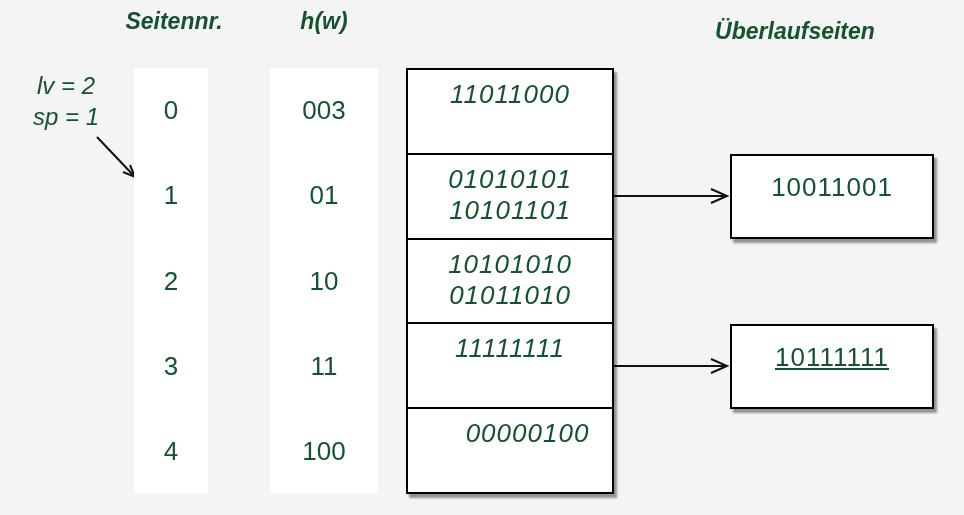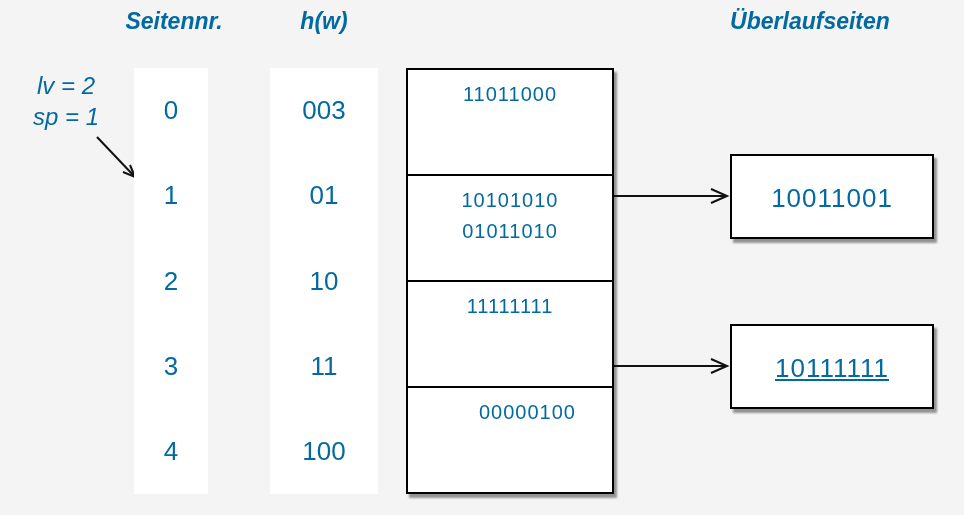--- a/index.html
+++ b/index.html
@@ -1,32 +1,32 @@
 <!DOCTYPE html>
 <html><head>
 <meta charset="utf-8">
 <style>
   html,body{margin:0;padding:0;}
   .stage{
     position:relative;
     width:964px;height:515px;
     background:#f4f4f4;
     font-family:"Liberation Sans", sans-serif;
-    color:#0369a1;
+    color:#14532d;
     overflow:hidden;
   }
   .hdr{
     position:absolute;top:6px;height:30px;
     font-size:23px;font-style:italic;font-weight:600;
     text-align:center;line-height:30px;white-space:nowrap;
   }
   .hdr-seitennr{left:104px;width:140px;}
   .hdr-hw{left:254px;width:140px;}
   .hdr-seiten{left:439px;width:140px;}
-  .hdr-ueberlauf{left:710px;width:200px;}
+  .hdr-ueberlauf{left:695px;width:200px;margin-top:10px;}
 
   .anno{
     position:absolute;left:23px;top:70px;width:86px;
     font-size:24px;font-style:italic;line-height:31px;text-align:center;
     white-space:nowrap;
   }
   .anno span{display:block;}
 
   .strip{
     position:absolute;top:68px;height:426px;background:#ffffff;
@@ -43,27 +43,27 @@
     position:absolute;left:406px;top:68px;width:208px;height:426px;
     background:#ffffff;border:2.5px solid #000;box-sizing:border-box;
     box-shadow:3px 4px 2px rgba(0,0,0,0.4);
     display:flex;flex-direction:column;
   }
   .cell{
     flex:1;border-bottom:2.5px solid #000;
     text-align:center;padding-top:9px;box-sizing:border-box;
   }
   .cell:last-child{border-bottom:none;margin-left:35px;}
-  .bline{display:block;font-size:20px;line-height:31px;letter-spacing:1px;}
+  .bline{display:block;font-size:26px;line-height:31px;letter-spacing:1px;font-style:italic;}
 
   .obox{
     position:absolute;left:730px;width:204px;height:85px;
     background:#ffffff;border:2.5px solid #000;box-sizing:border-box;
     box-shadow:3px 4px 2px rgba(0,0,0,0.4);
-    text-align:center;padding-top:27px;
+    text-align:center;padding-top:16px;
     font-size:26px;line-height:31px;letter-spacing:1px;
   }
   .obox-1{top:154px;}
   .obox-2{top:324px;text-decoration:underline;}
 
   .arrow-svg{position:absolute;overflow:visible;}
 </style>
 </head>
 <body>
 
@@ -98,20 +98,24 @@
     <div class="num">11</div>
     <div class="num">100</div>
   </div>
 
   <div class="stack">
     <div class="cell">
       <span class="bline">11011000</span>
       <span class="bline"></span>
     </div>
     <div class="cell">
+      <span class="bline">01010101</span>
+      <span class="bline">10101101</span>
+    </div>
+    <div class="cell">
       <span class="bline">10101010</span>
       <span class="bline">01011010</span>
     </div>
     <div class="cell">
       <span class="bline">11111111</span>
     </div>
     <div class="cell">
       <span class="bline">00000100</span>
       <span class="bline"></span>
     </div>

